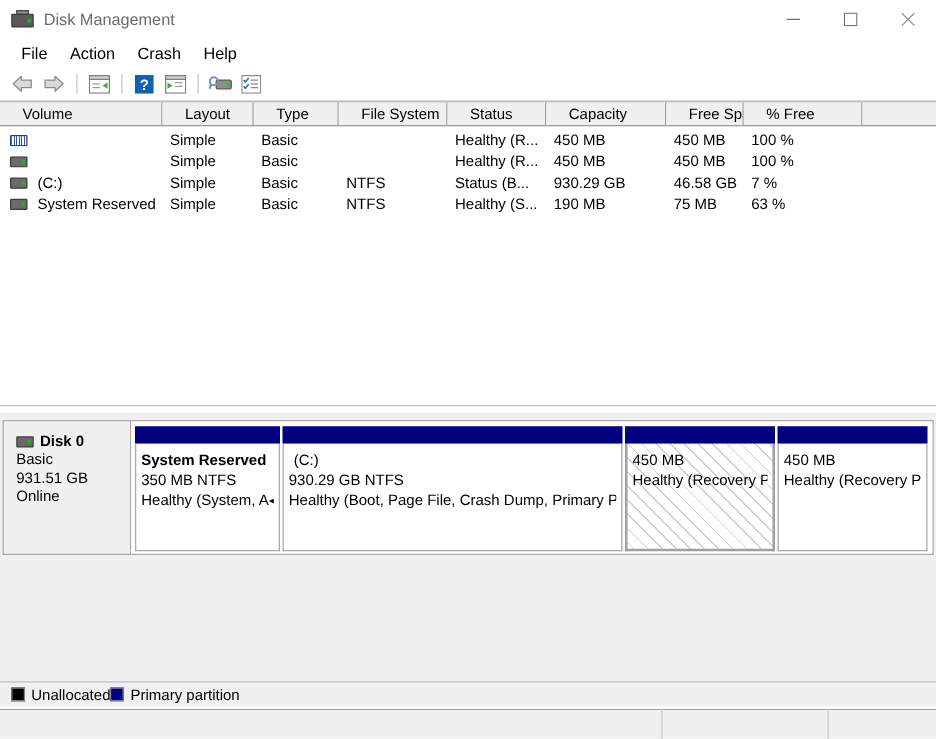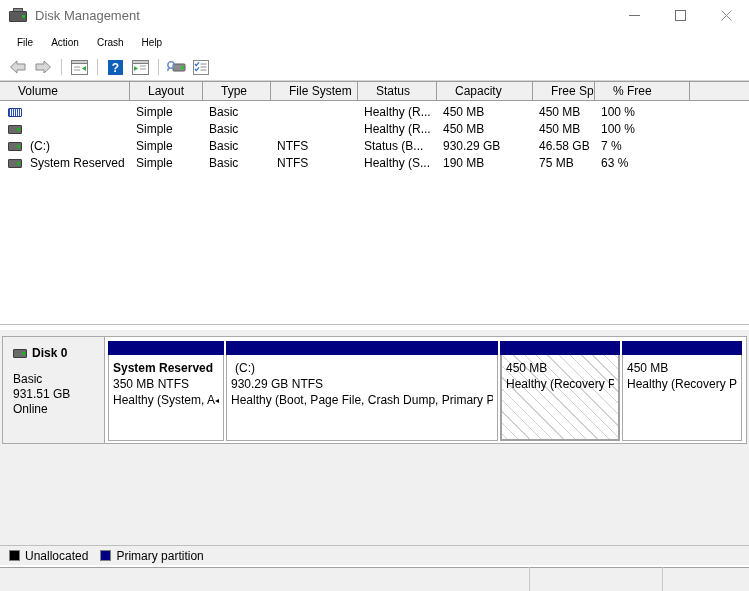--- a/index.html
+++ b/index.html
@@ -81,21 +81,21 @@
   
   .menubar {
     height: 24px;
     display: flex;
     align-items: center;
     background: #ffffff;
     padding-left: 8px;
   }
   .menu-item {
     padding: 2px 9px;
-    font-size: 10px;
+    font-size: 13px;
     color: #000000;
   }
 
   
   .toolbar {
     height: 26px;
     display: flex;
     align-items: center;
     background: #ffffff;
     padding-left: 6px;
@@ -225,21 +225,21 @@
     box-sizing: border-box;
     background: #f0f0f0;
     border: 1px solid #a9a9a9;
     padding: 9px 0 0 10px;
   }
   .disk-title {
     display: flex;
     align-items: center;
     font-weight: bold;
     font-size: 12px;
-    margin-bottom: 12px;
+    margin-bottom: 0;
   }
   .disk-title .micro-drive { margin-right: 5px; }
   .disk-meta { font-size: 12px; line-height: 15px; }
 
   .disk-bar {
     flex: 1;
     height: 108px;
     position: relative;
     box-sizing: border-box;
     border: 1px solid #a9a9a9;
@@ -300,21 +300,20 @@
     background: #f0f0f0;
     border-top: 1px solid #bfbfbf;
     display: flex;
     align-items: center;
     padding-left: 9px;
     box-sizing: border-box;
   }
   .legend-item {
     display: flex;
     align-items: center;
-    margin-right: 12px;
     font-size: 12px;
   }
   .swatch {
     width: 11px; height: 11px;
     margin-right: 5px;
     border: 1px solid #808080;
     box-sizing: border-box;
   }
 
   

